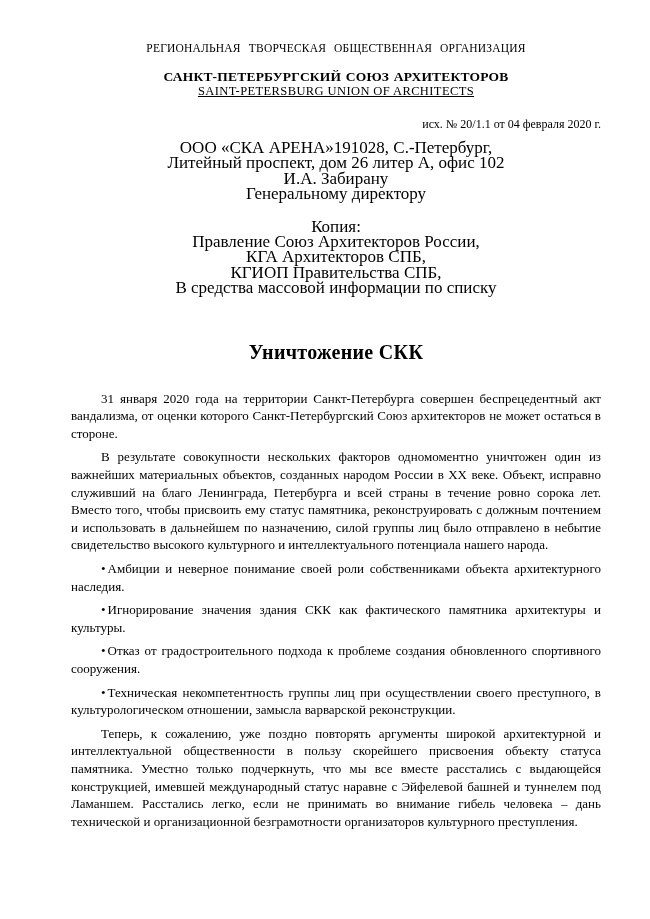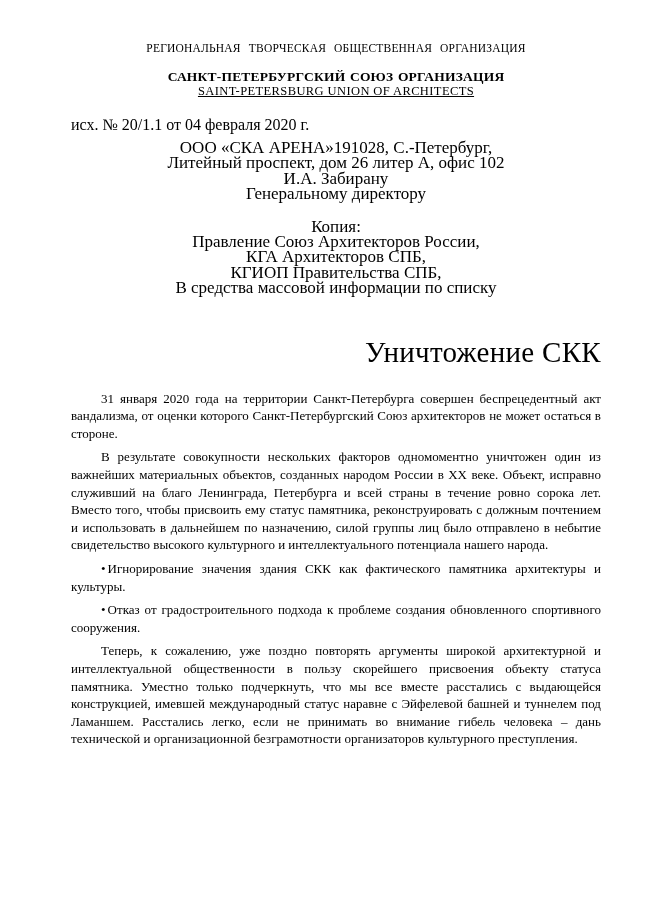--- a/index.html
+++ b/index.html
@@ -39,40 +39,40 @@
   }
   .union-en {
     font-size: 12.5px;
     line-height: 15px;
     letter-spacing: 0.4px;
     text-decoration: underline;
   }
   
   .ref-line {
     margin-top: 18px;
-    font-size: 16px;
+    font-size: 12px;
     line-height: 15px;
-    text-align: left;
+    text-align: right;
   }
   
   .addr-block {
     text-align: center;
     font-size: 17px;
     line-height: 15.4px;
   }
   .recipient-block { margin-top: 8px; }
   .copy-block { margin-top: 17px; }
   
   .doc-title {
     margin: 40px 0 0 0;
-    font-size: 29px;
+    font-size: 20px;
     line-height: 32px;
-    font-weight: normal;
+    font-weight: bold;
     letter-spacing: 0.3px;
-    text-align: right;
+    text-align: center;
   }
   .statement-heading {
     margin: 26px 0 0 0;
     font-size: 13.2px;
     line-height: 16px;
     font-weight: bold;
     text-align: left;
   }
   
   .body-p {
@@ -87,21 +87,21 @@
     padding-right: 2px;
   }
 </style>
 </head>
 <body>
 
 <div class="page">
 
   <header class="letterhead">
     <div class="org-line">РЕГИОНАЛЬНАЯ ТВОРЧЕСКАЯ ОБЩЕСТВЕННАЯ ОРГАНИЗАЦИЯ</div>
-    <div class="union-ru">САНКТ-ПЕТЕРБУРГСКИЙ СОЮЗ ОРГАНИЗАЦИЯ</div>
+    <div class="union-ru">САНКТ-ПЕТЕРБУРГСКИЙ СОЮЗ АРХИТЕКТОРОВ</div>
     <div class="union-en">SAINT-PETERSBURG UNION OF ARCHITECTS</div>
   </header>
 
   <div class="ref-line">исх. № 20/1.1 от 04 февраля 2020 г.</div>
 
   <div class="addr-block recipient-block">
     <div>ООО «СКА АРЕНА»191028, С.-Петербург,</div>
     <div>Литейный проспект, дом 26 литер А, офис 102</div>
     <div>И.А. Забирану</div>
     <div>Генеральному директору</div>
@@ -116,21 +116,23 @@
   </div>
 
   <h1 class="doc-title">Уничтожение СКК</h1>
 
 
   <p class="body-p first">31 января 2020 года на территории Санкт-Петербурга совершен беспрецедентный акт вандализма, от оценки которого Санкт-Петербургский Союз архитекторов не может остаться в стороне.</p>
 
   <p class="body-p">В результате совокупности нескольких факторов одномоментно уничтожен один из важнейших материальных объектов, созданных народом России в XX веке. Объект, исправно служивший на благо Ленинграда, Петербурга и всей страны в течение ровно сорока лет. Вместо того, чтобы присвоить ему статус памятника, реконструировать с должным почтением и использовать в дальнейшем по назначению, силой группы лиц было отправлено в небытие свидетельство высокого культурного и интеллектуального потенциала нашего народа.</p>
 
 
+  <p class="body-p bullet"><span class="bullet-marker">•</span><span>Амбиции и неверное понимание своей роли собственниками объекта архитектурного наследия.</span></p>
 
   <p class="body-p bullet"><span class="bullet-marker">•</span><span>Игнорирование значения здания СКК как фактического памятника архитектуры и культуры.</span></p>
 
   <p class="body-p bullet"><span class="bullet-marker">•</span><span>Отказ от градостроительного подхода к проблеме создания обновленного спортивного сооружения.</span></p>
 
+  <p class="body-p bullet"><span class="bullet-marker">•</span><span>Техническая некомпетентность группы лиц при осуществлении своего преступного, в культурологическом отношении, замысла варварской реконструкции.</span></p>
 
   <p class="body-p">Теперь, к сожалению, уже поздно повторять аргументы широкой архитектурной и интеллектуальной общественности в пользу скорейшего присвоения объекту статуса памятника. Уместно только подчеркнуть, что мы все вместе расстались с выдающейся конструкцией, имевшей международный статус наравне с Эйфелевой башней и туннелем под Ламаншем. Расстались легко, если не принимать во внимание гибель человека – дань технической и организационной безграмотности организаторов культурного преступления.</p>
 
 </div>
 
 </body></html>

